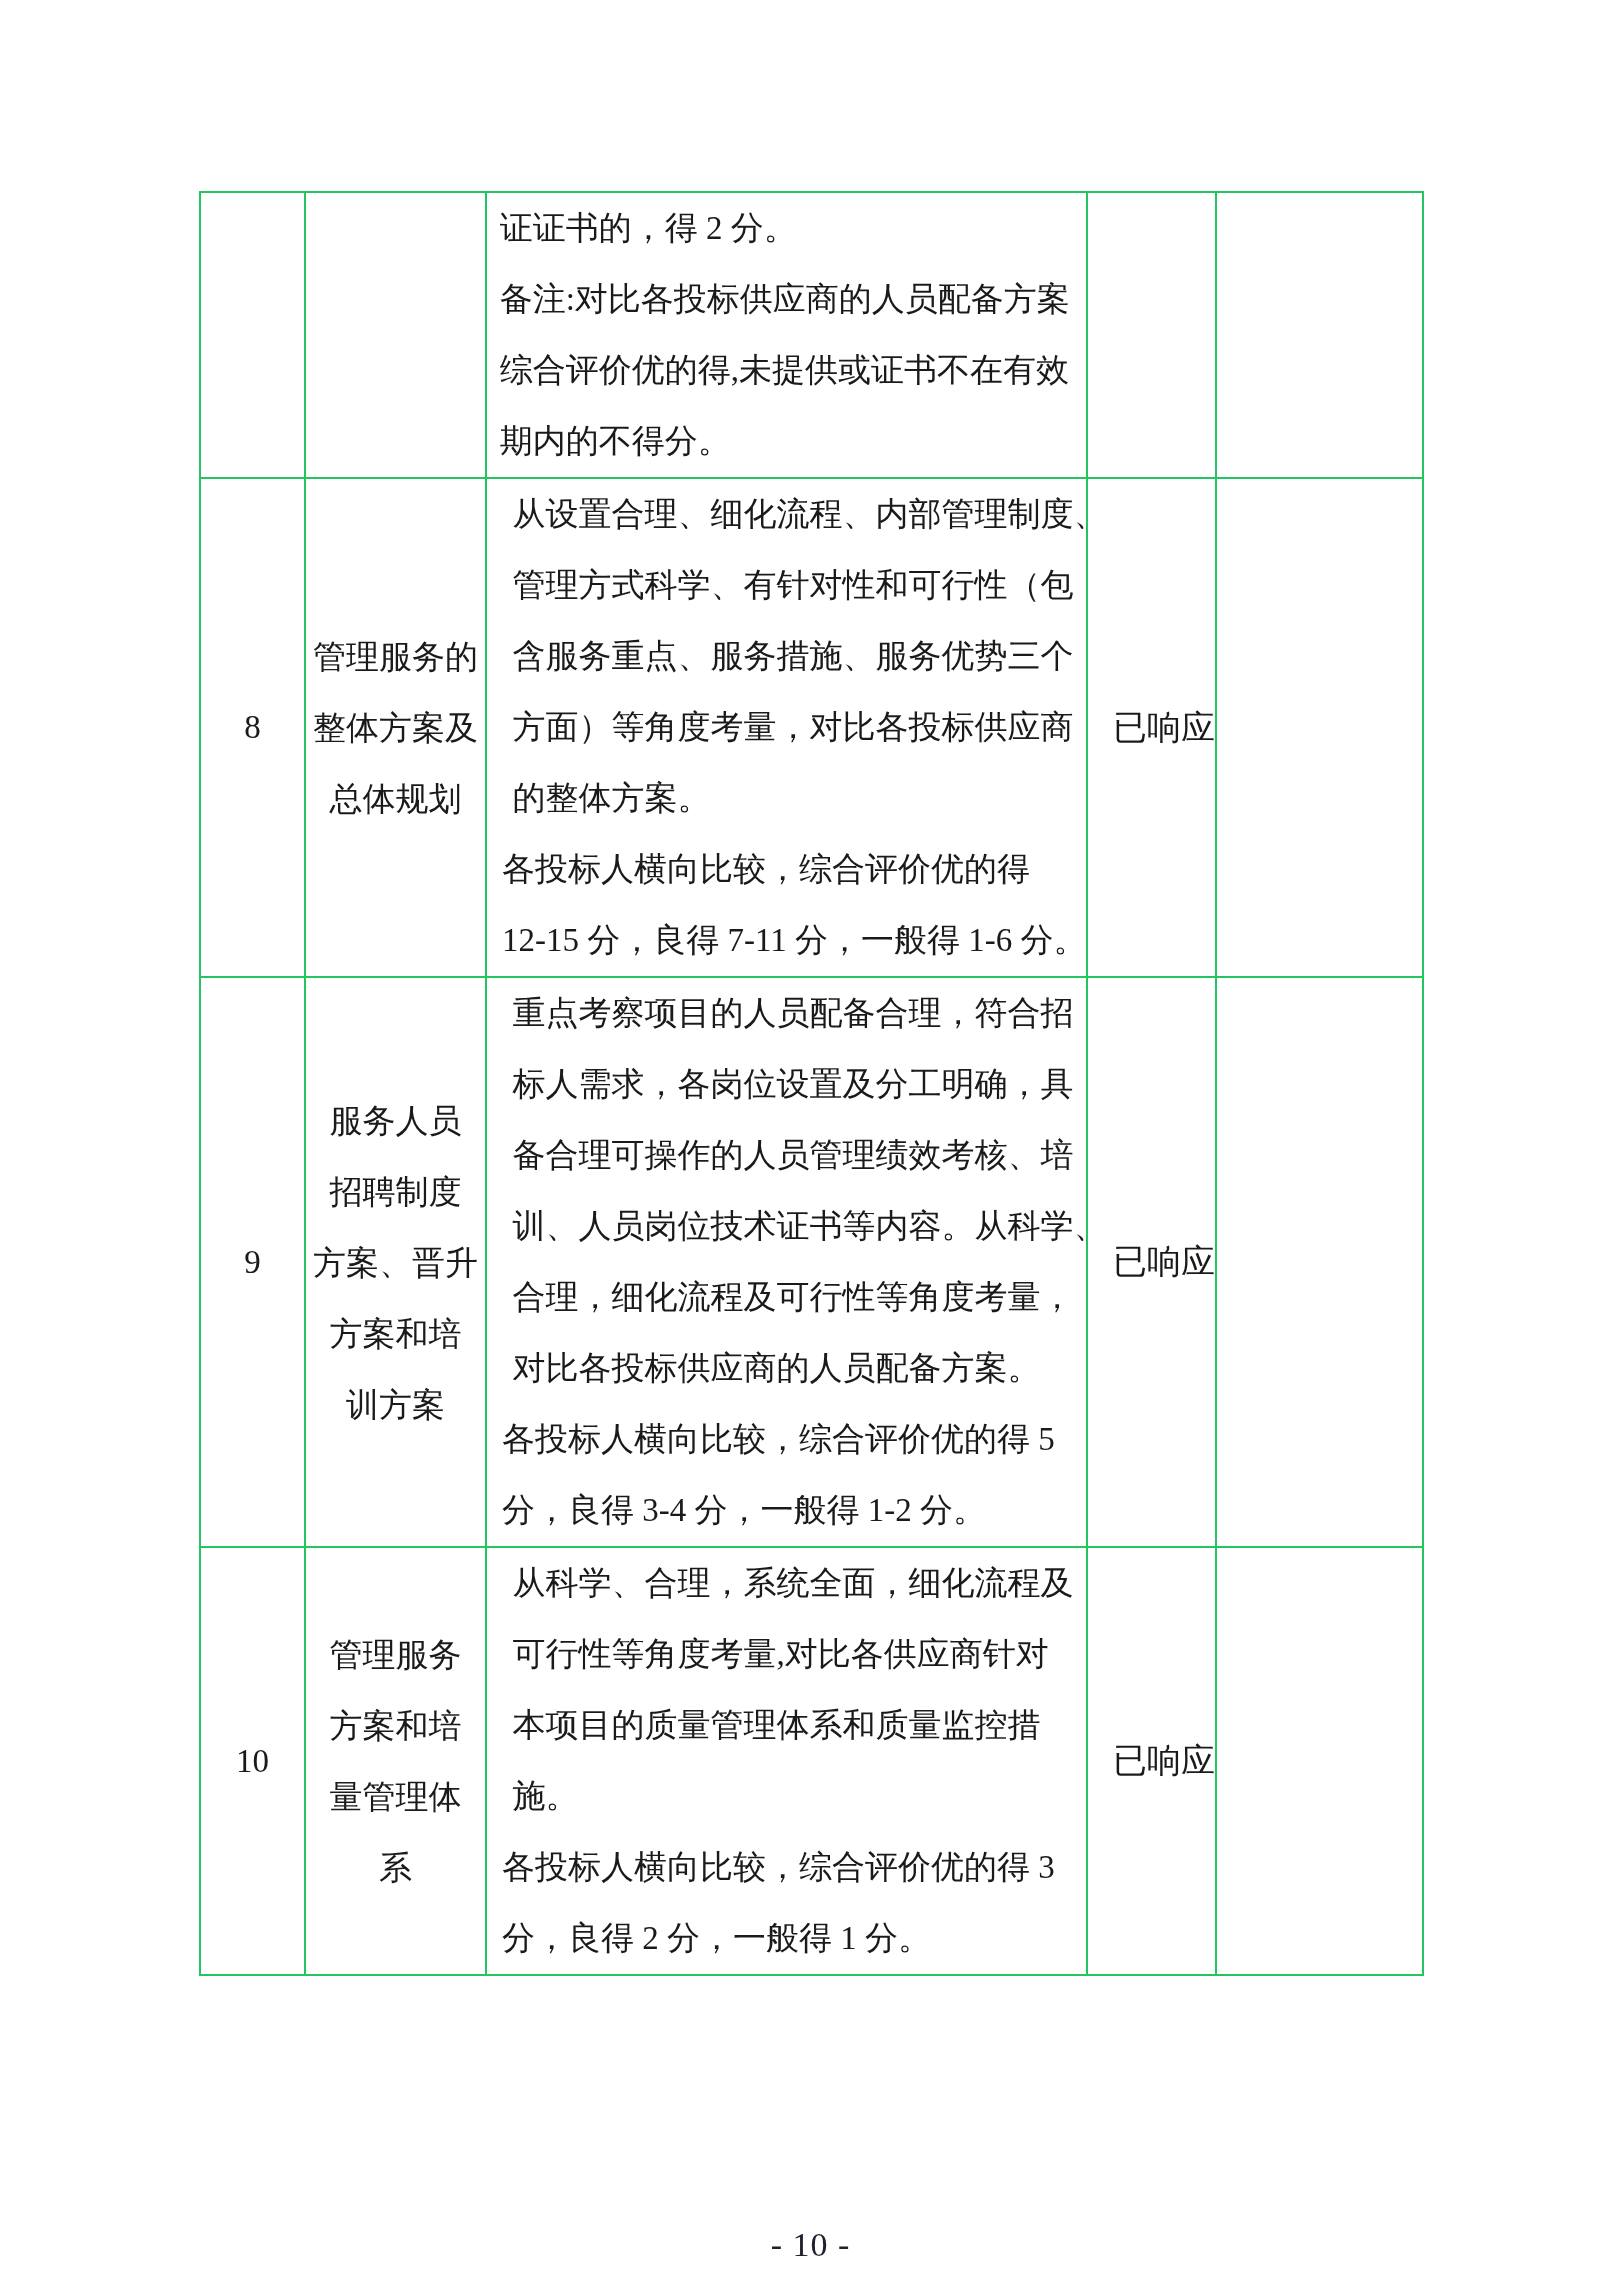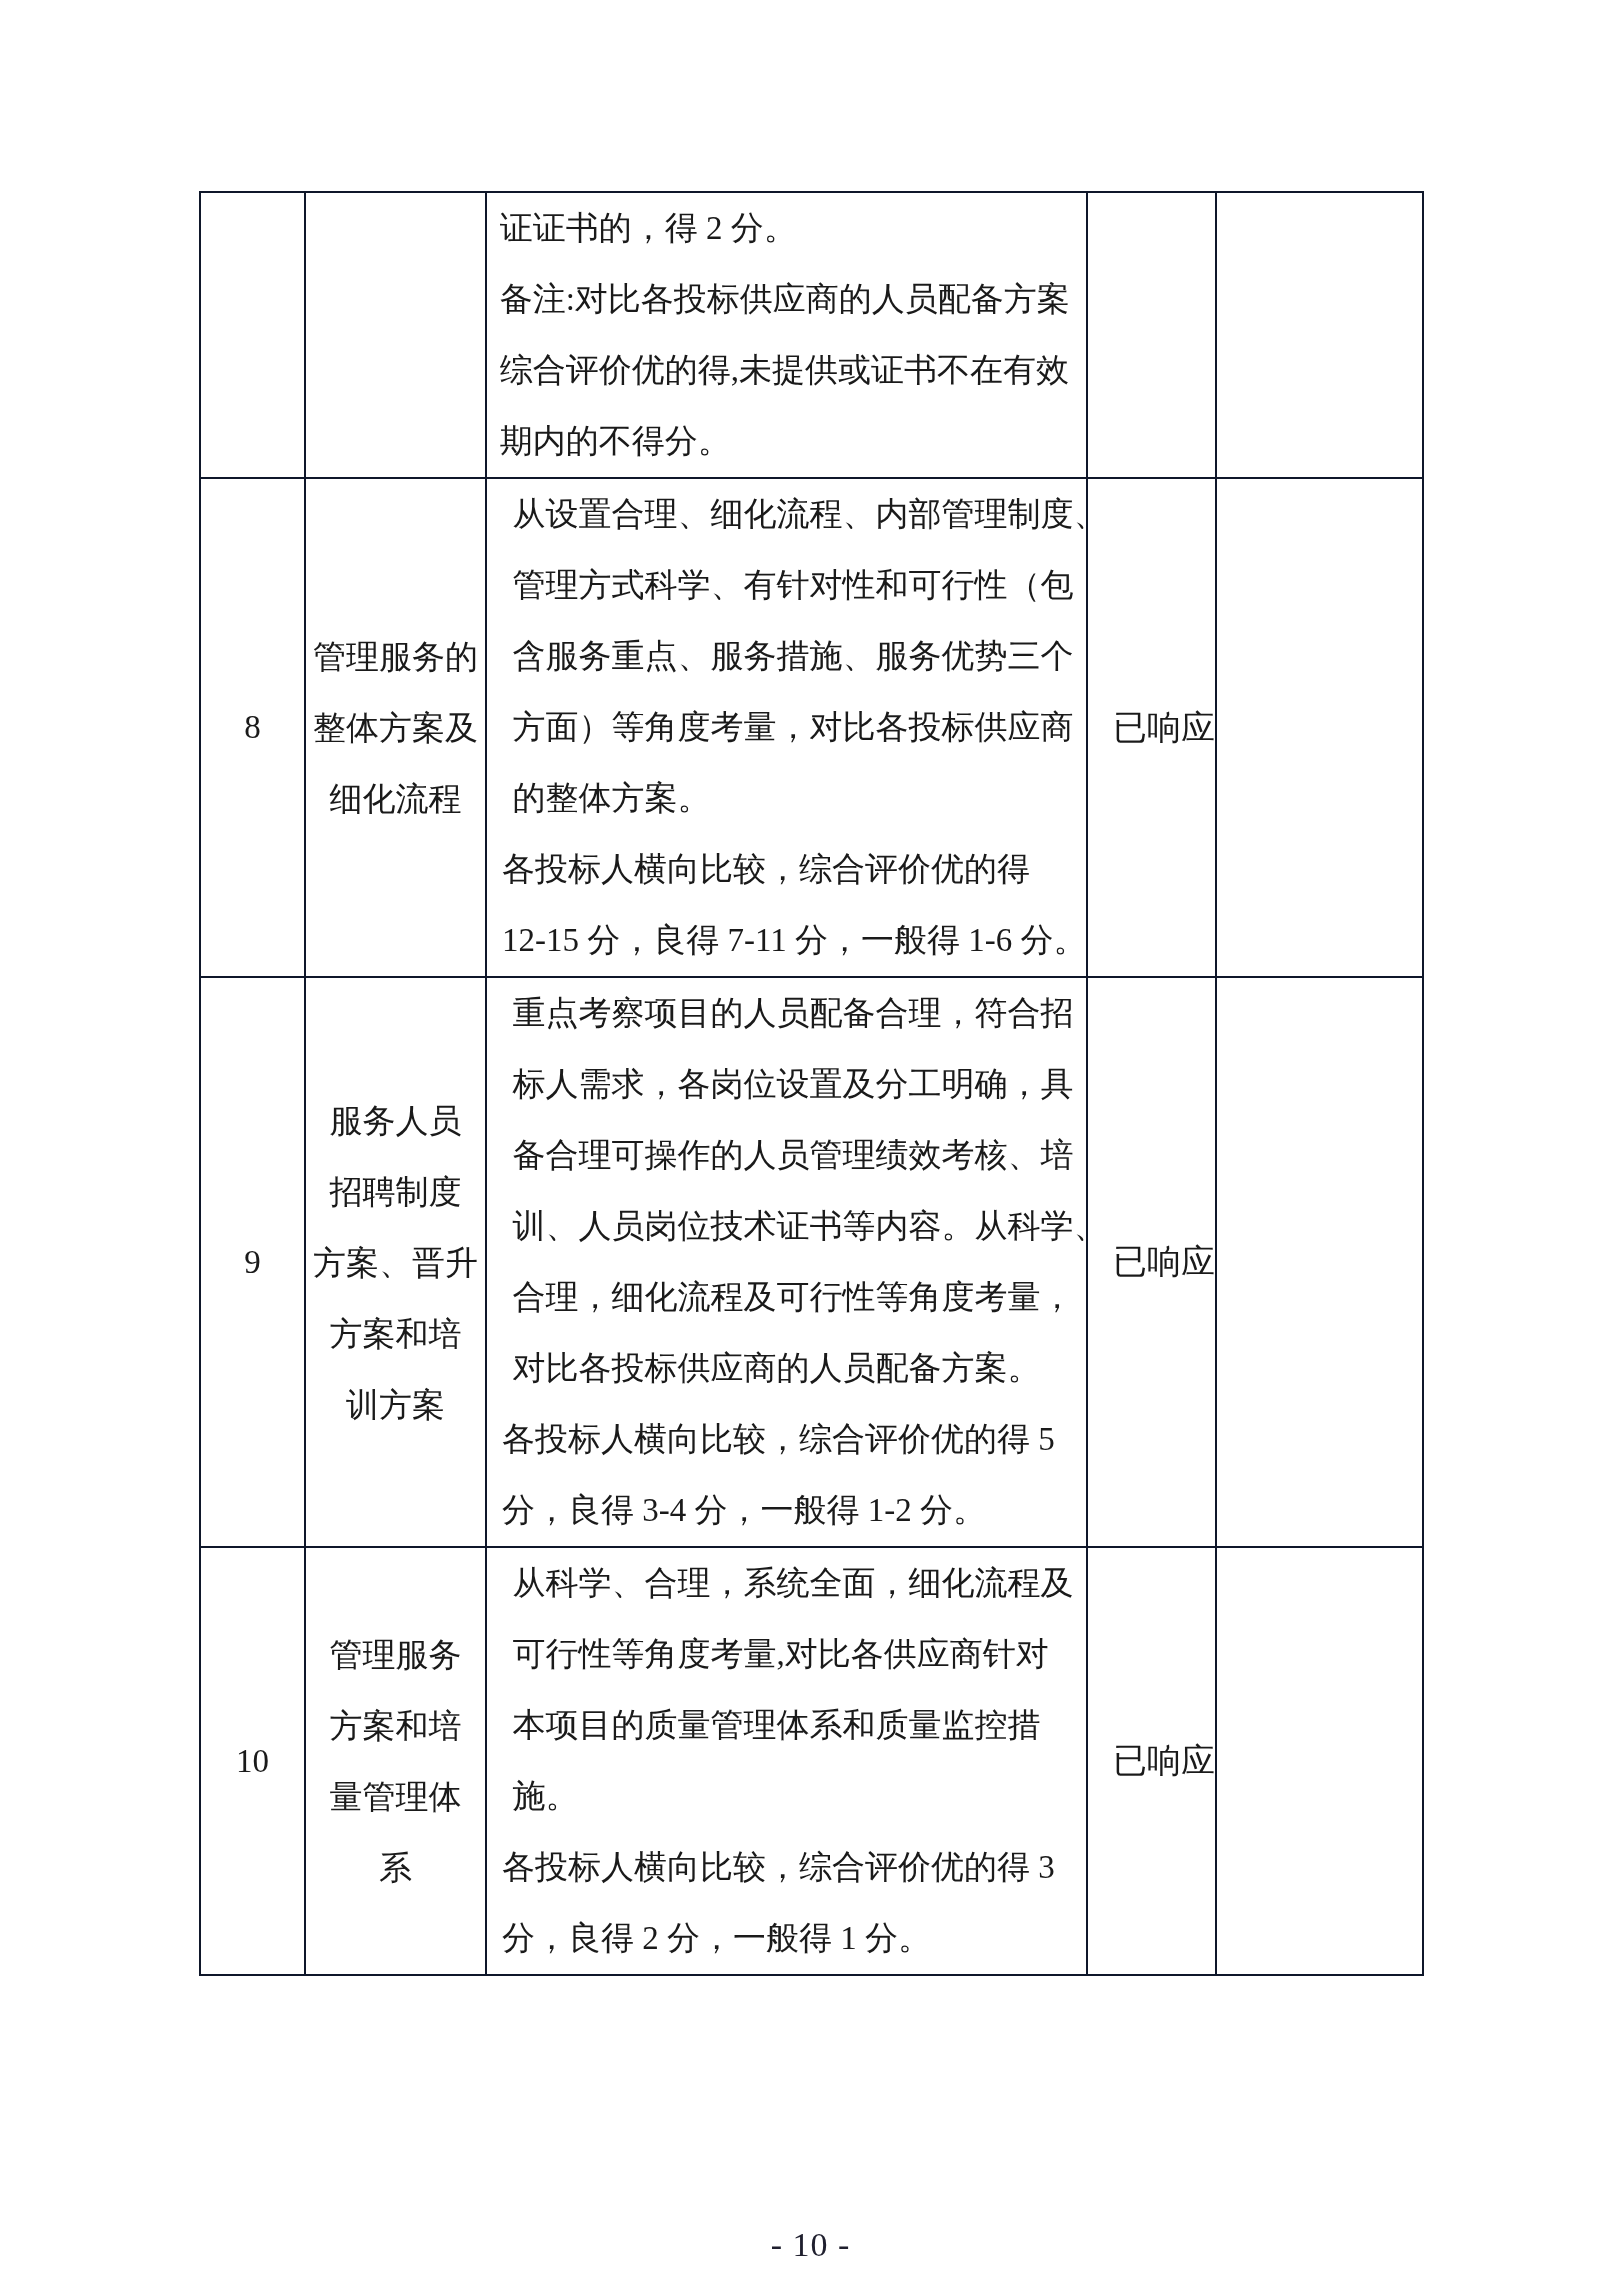--- a/index.html
+++ b/index.html
@@ -18,21 +18,21 @@
   }
   table.eval-table {
     position: absolute;
     left: 199px;
     top: 191px;
     width: 1223px;
     border-collapse: collapse;
     table-layout: fixed;
   }
   table.eval-table td {
-    border: 2px solid #0f172a;
+    border: 2px solid #22c55e;
     padding: 0;
     vertical-align: middle;
     overflow: hidden;
   }
   tr.r-cont    { height: 284px; }
   tr.r-section { height: 96px;  }
   tr.r-8       { height: 497px; }
   tr.r-9       { height: 567px; }
   tr.r-10      { height: 426px; }
 
@@ -115,21 +115,21 @@
       <td class="resp-cell"></td>
       <td></td>
     </tr>
 
 
     <tr class="r-8">
       <td class="seq-cell">8</td>
       <td class="title-cell">
         <div class="tline">管理服务的</div>
         <div class="tline">整体方案及</div>
-        <div class="tline">细化流程</div>
+        <div class="tline">总体规划</div>
       </td>
       <td>
         <div class="line ind-d">从设置合理、细化流程、内部管理制度、</div>
         <div class="line ind-d">管理方式科学、有针对性和可行性（包</div>
         <div class="line ind-d">含服务重点、服务措施、服务优势三个</div>
         <div class="line ind-d">方面）等角度考量，对比各投标供应商</div>
         <div class="line ind-d">的整体方案。</div>
         <div class="line ind-s">各投标人横向比较，综合评价优的得</div>
         <div class="line ind-s">12-15 分，良得 7-11 分，一般得 1-6 分。</div>
       </td>

